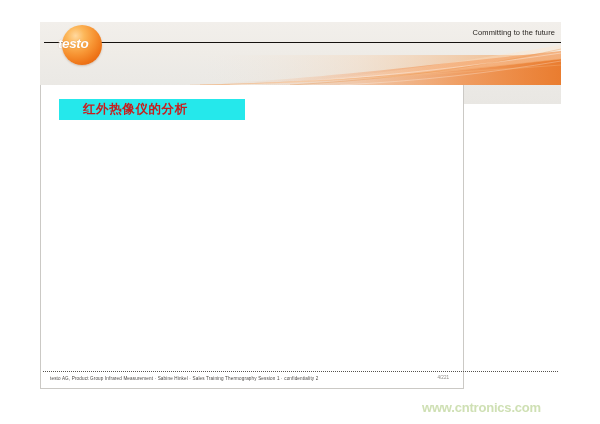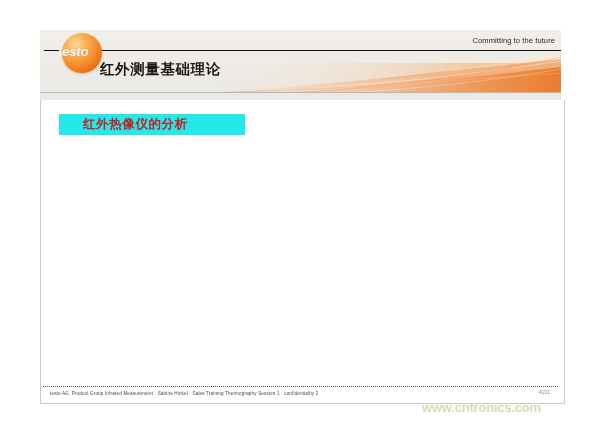--- a/index.html
+++ b/index.html
@@ -22,21 +22,21 @@
     top: 22px;
     width: 521px;
     height: 368px;
     background: #ffffff;
   }
 
   
   #banner {
     position: absolute;
     left: 0;
-    top: 8px;
+    top: 0;
     width: 521px;
     height: 82px;
     background: linear-gradient(180deg,#f2efeb 0%,#efece7 38%,#eceae6 60%,#e9e7e3 100%);
     overflow: hidden;
   }
   #wisp-layer {
     position: absolute;
     left: 150px;
     top: 17px;
     width: 371px;
@@ -113,22 +113,22 @@
     top: 40px;
     width: 521px;
     height: 0;
     border-top: 1px solid #b9b6b1;
   }
 
   
   #body-area {
     position: absolute;
     left: 0;
-    top: 78px;
-    width: 525px;
+    top: 63px;
+    width: 424px;
     height: 304px;
     background: #ffffff;
     border: 1px solid #cbc9c5;
     border-top: none;
     box-sizing: border-box;
   }
 
   #section-chip {
     position: absolute;
     left: 18px;
@@ -251,24 +251,20 @@
       </svg>
     </div>
 
     <div id="tagline">Committing to the future</div>
 
     <div id="banner-rule"></div>
 
     <div id="logo"></div>
     <div id="logo-text">testo</div>
 
-    <div id="title-zone">
-      <div id="slide-title">红外测量基础理论</div>
-      <div id="title-underline"></div>
-    </div>
   </div>
 
   <div id="body-area">
 
     <div id="section-chip"></div>
     <div id="section-chip-label">红外热像仪的分析</div>
 
 
 
     <div id="footer-rule"></div>

